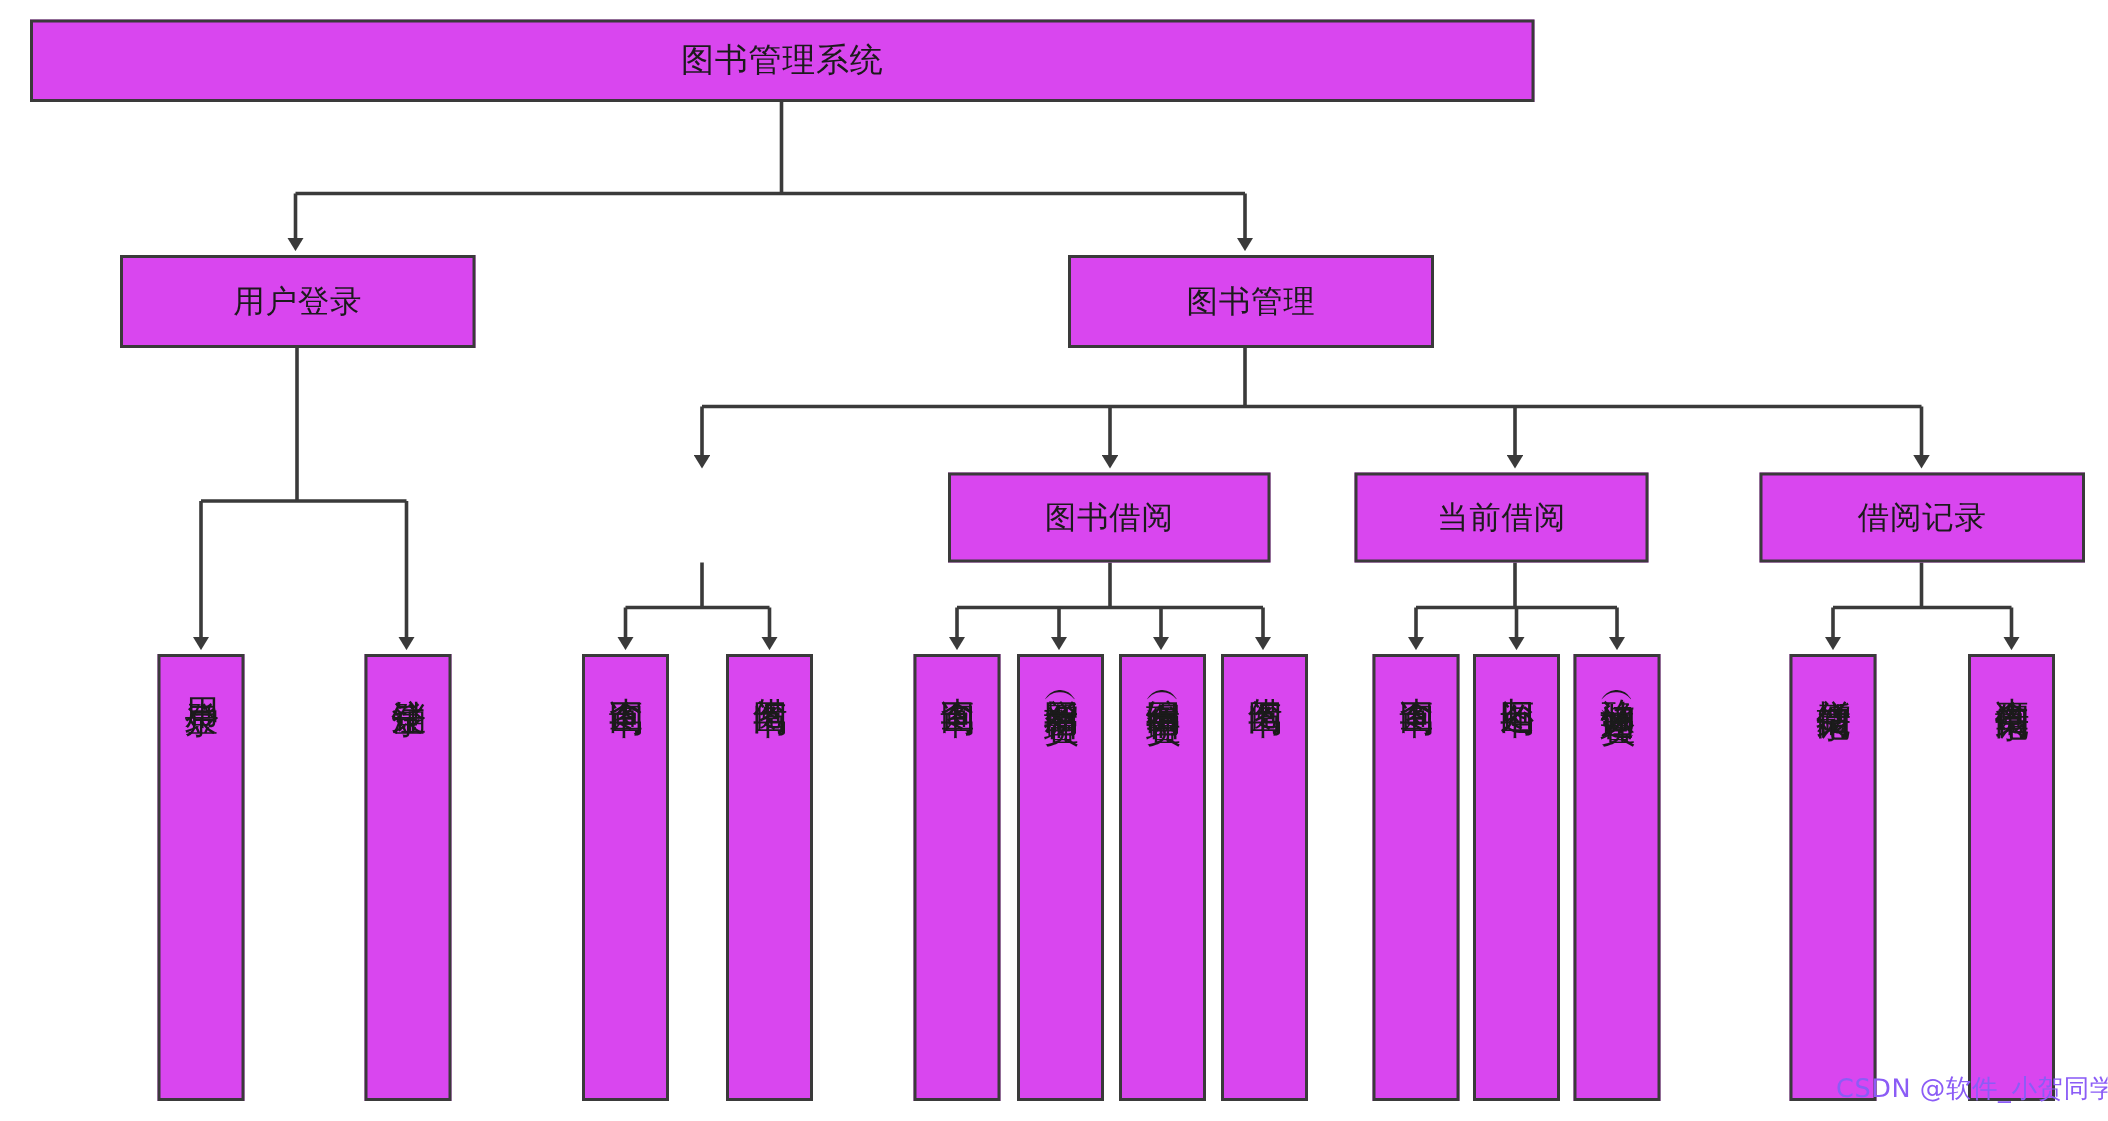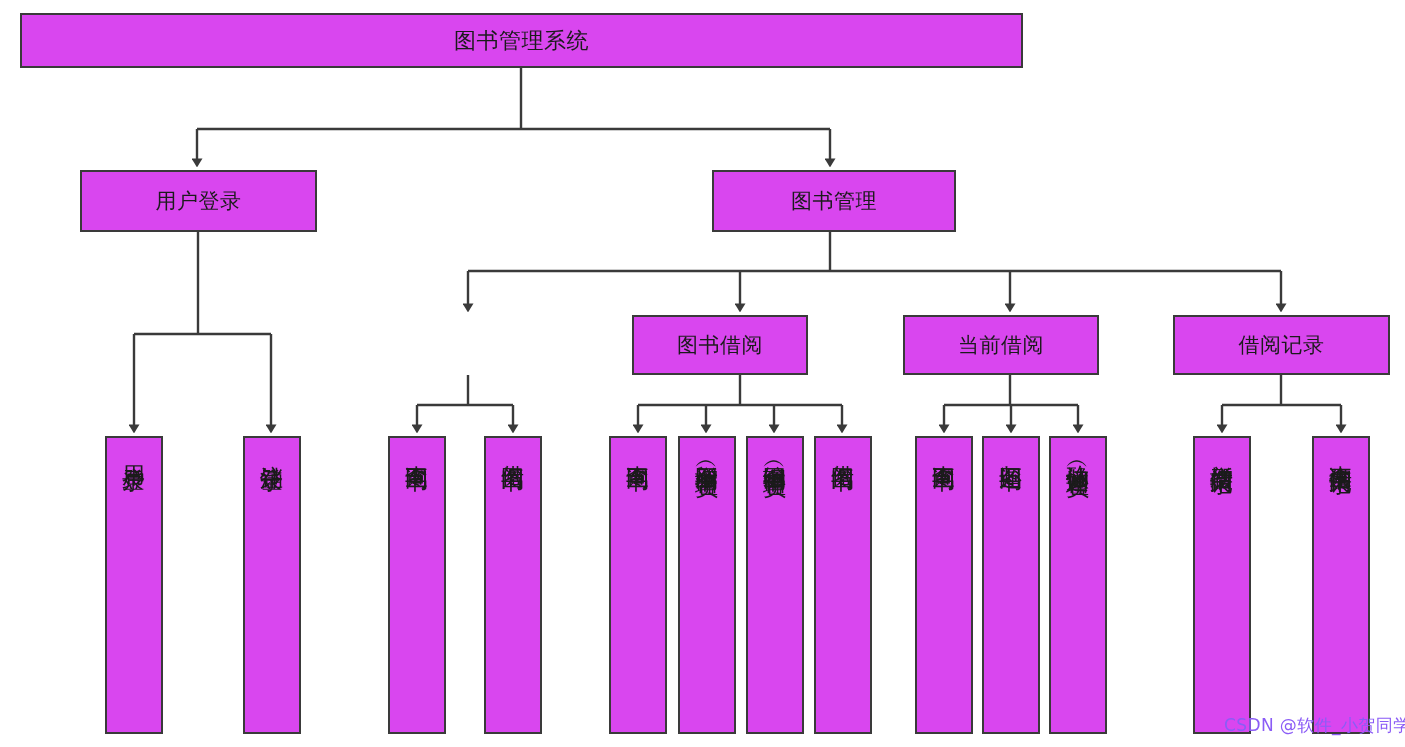--- a/index.html
+++ b/index.html
@@ -138,21 +138,21 @@
     <span class="node-label">图书管理系统</span>
   </div>
 
   <div class="node horiz" style="left:80px; top:170px; width:237px; height:62px;">
     <span class="node-label">用户登录</span>
   </div>
   <div class="node horiz" style="left:712px; top:170px; width:244px; height:62px;">
     <span class="node-label">图书管理</span>
   </div>
 
-  <div class="node horiz" style="left:632px; top:315px; width:176px; height:60px;">
+  <div class="node horiz" style="left:632px; top:315px; width:215px; height:60px;">
     <span class="node-label">图书借阅</span>
   </div>
   <div class="node horiz" style="left:903px; top:315px; width:196px; height:60px;">
     <span class="node-label">当前借阅</span>
   </div>
   <div class="node horiz" style="left:1173px; top:315px; width:217px; height:60px;">
     <span class="node-label">借阅记录</span>
   </div>
 
   <div class="node vert" style="left:105px; top:436px; width:58px; height:298px;">

